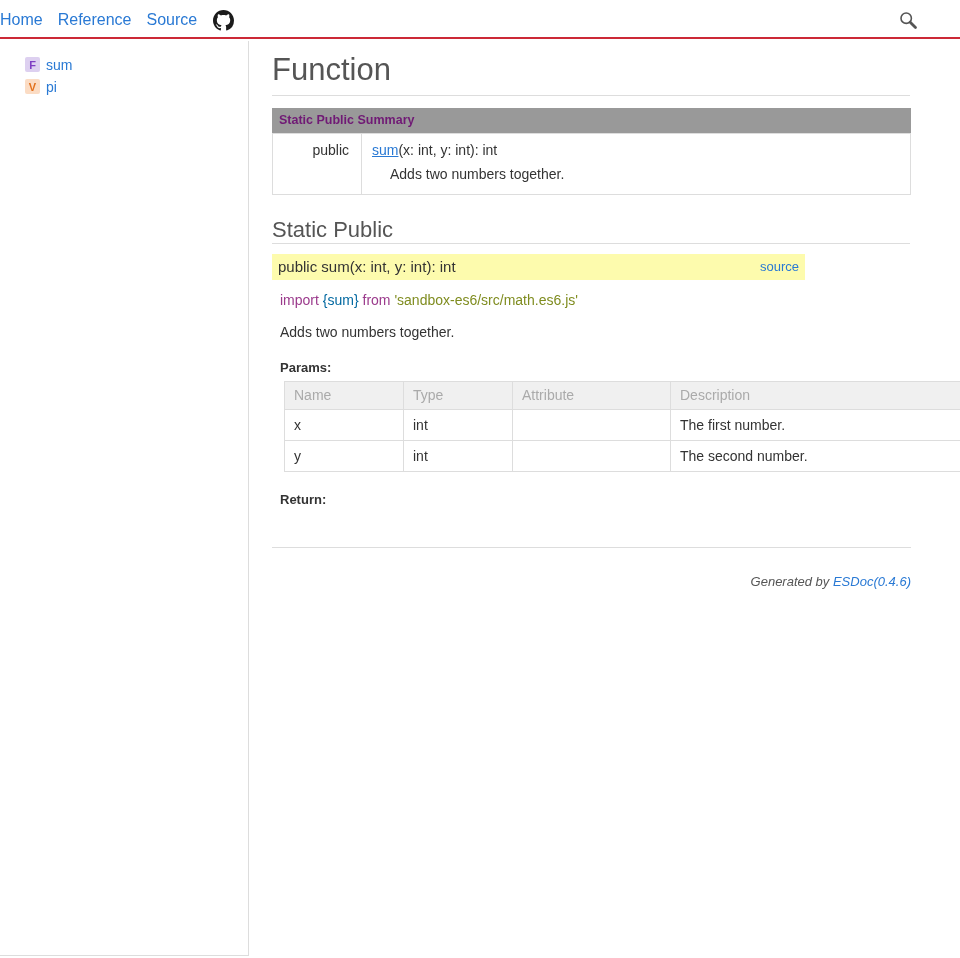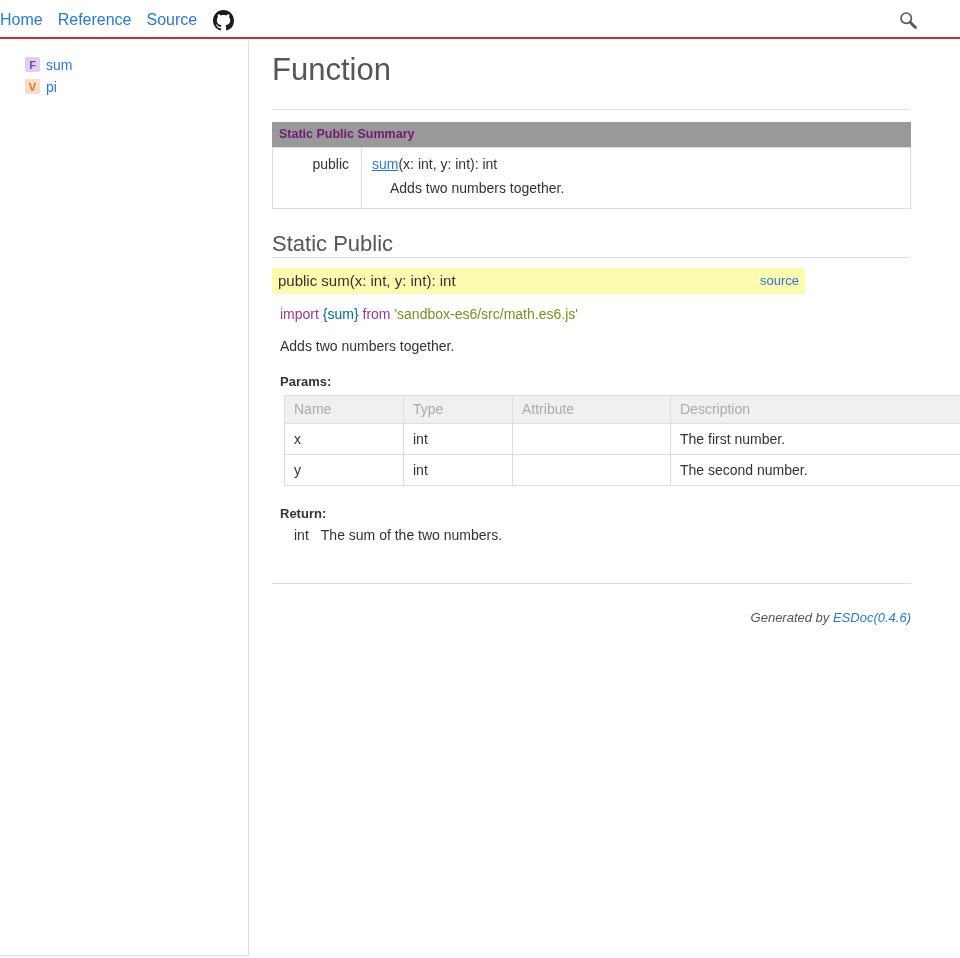--- a/index.html
+++ b/index.html
@@ -102,21 +102,21 @@
     position: absolute;
     left: 270px;
     top: 41px;
     width: 660px;
   }
   h1.page-title {
     font-size: 31px;
     font-weight: normal;
     color: #555555;
     margin: 10px 0 6px 2px;
-    padding-bottom: 20px;
+    padding-bottom: 6px;
     border-bottom: 1px solid #dddddd;
     width: 638px;
     line-height: 38px;
   }
   h2.section-title {
     font-size: 22px;
     font-weight: normal;
     color: #555555;
     margin: 22px 0 8px 2px;
     border-bottom: 1px solid #dddddd;
@@ -334,21 +334,18 @@
       <tr>
         <td>y</td>
         <td>int</td>
         <td></td>
         <td>The second number.</td>
       </tr>
     </tbody>
   </table>
 
   <div class="block-label">Return:</div>
-  <div class="return-line">
-    <span class="ret-type">int</span><span>The sum of the two numbers.</span>
-  </div>
 
   <div class="footer">
     <span>Generated by </span><a href="#">ESDoc(0.4.6)</a>
   </div>
 
 </div>
 
 </body></html>

